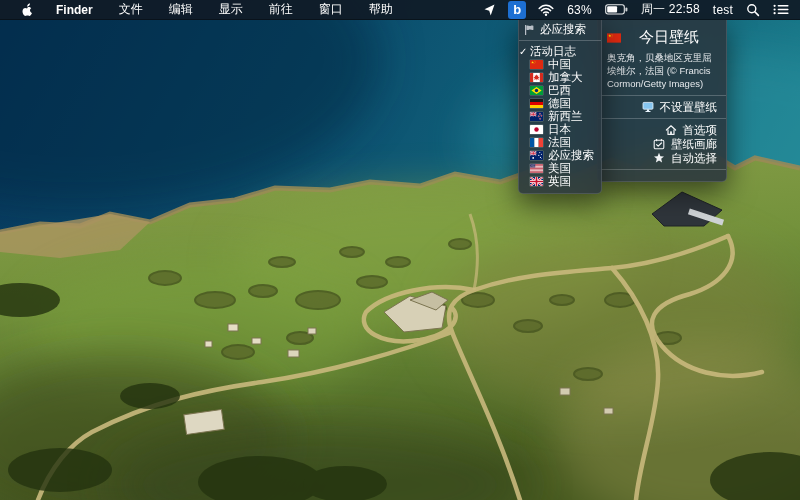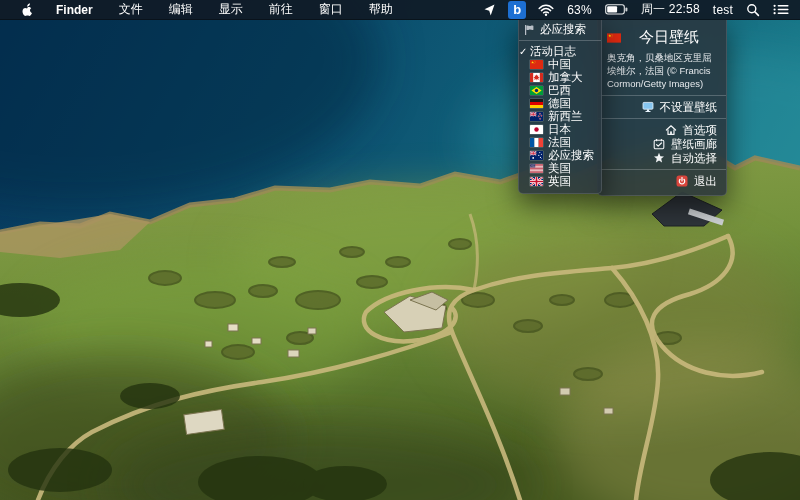--- a/index.html
+++ b/index.html
@@ -450,23 +450,15 @@
 
     <div class="row m-row">
       <svg class="mi-icon" viewBox="0 0 12 12">
         <polygon fill="#f2f4f6" points="6,0.8 7.4,4.2 11,4.5 8.2,6.8 9.1,10.4 6,8.4 2.9,10.4 3.8,6.8 1,4.5 4.6,4.2"></polygon>
       </svg>
       <span>自动选择</span>
     </div>
 
     <div class="sep"></div>
 
-    <div class="row m-row">
-      <svg class="mi-icon" viewBox="0 0 12 12">
-        <rect x="0.5" y="0.5" width="11" height="11" rx="2.6" fill="#d9453c"></rect>
-        <path d="M4.1,4.3 a2.7,2.7 0 1 0 3.8,0" fill="none" stroke="#ffffff" stroke-width="1.2" stroke-linecap="round"></path>
-        <line x1="6" y1="2.6" x2="6" y2="6" stroke="#ffffff" stroke-width="1.2" stroke-linecap="round"></line>
-      </svg>
-      <span>退出</span>
-    </div>
   </div>
 
 </div>
 
 </body></html>

